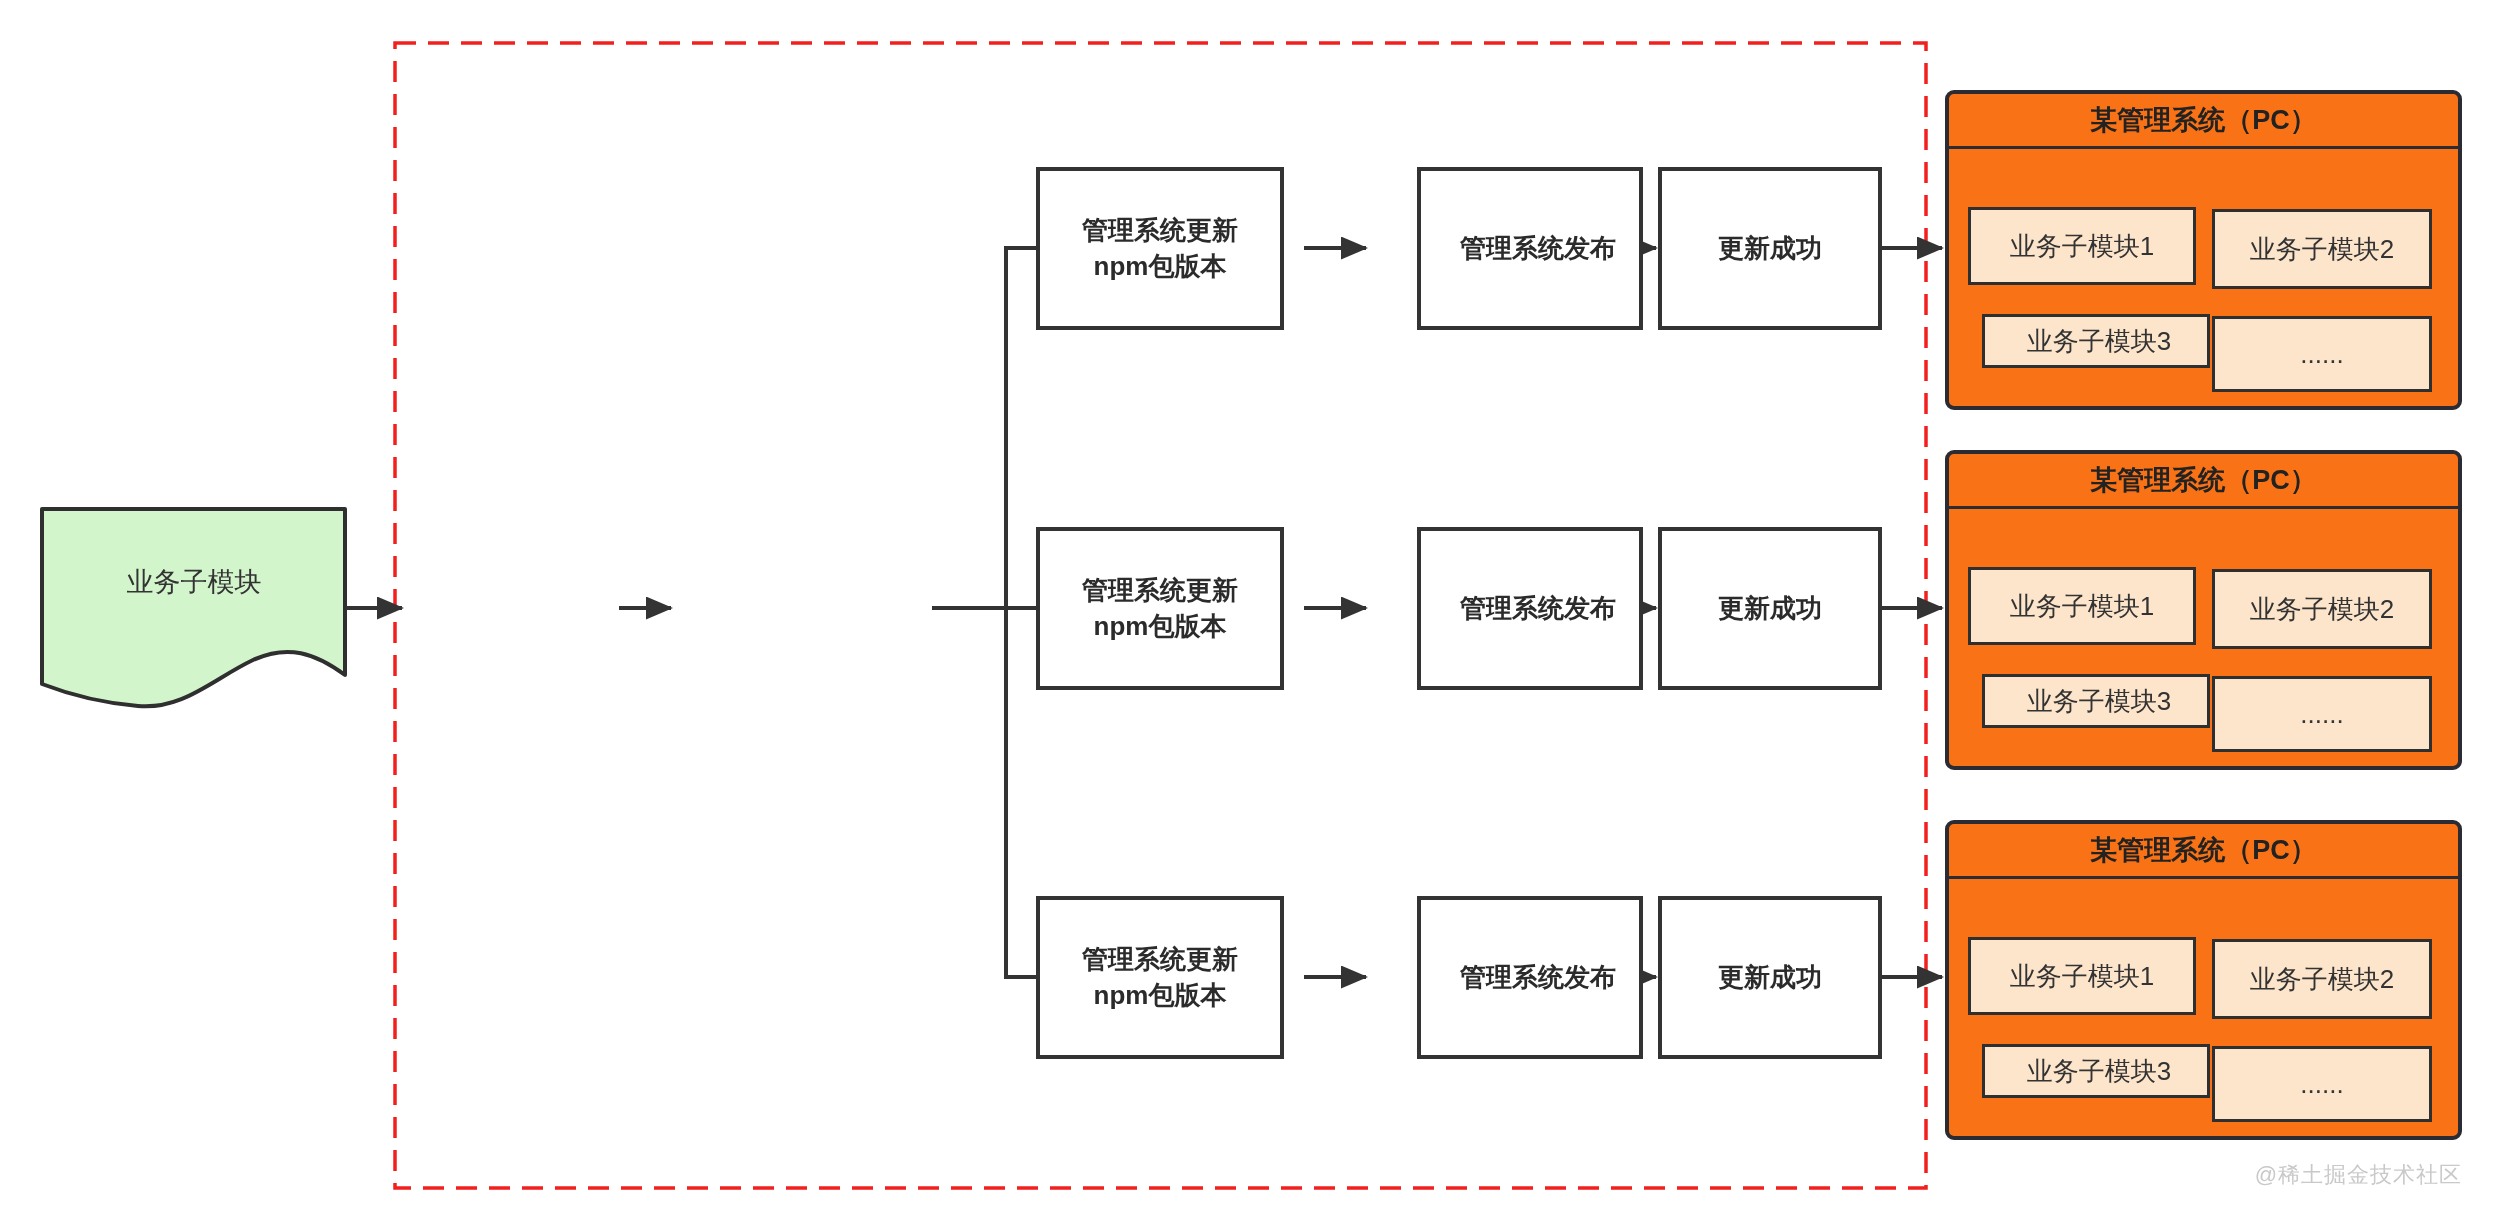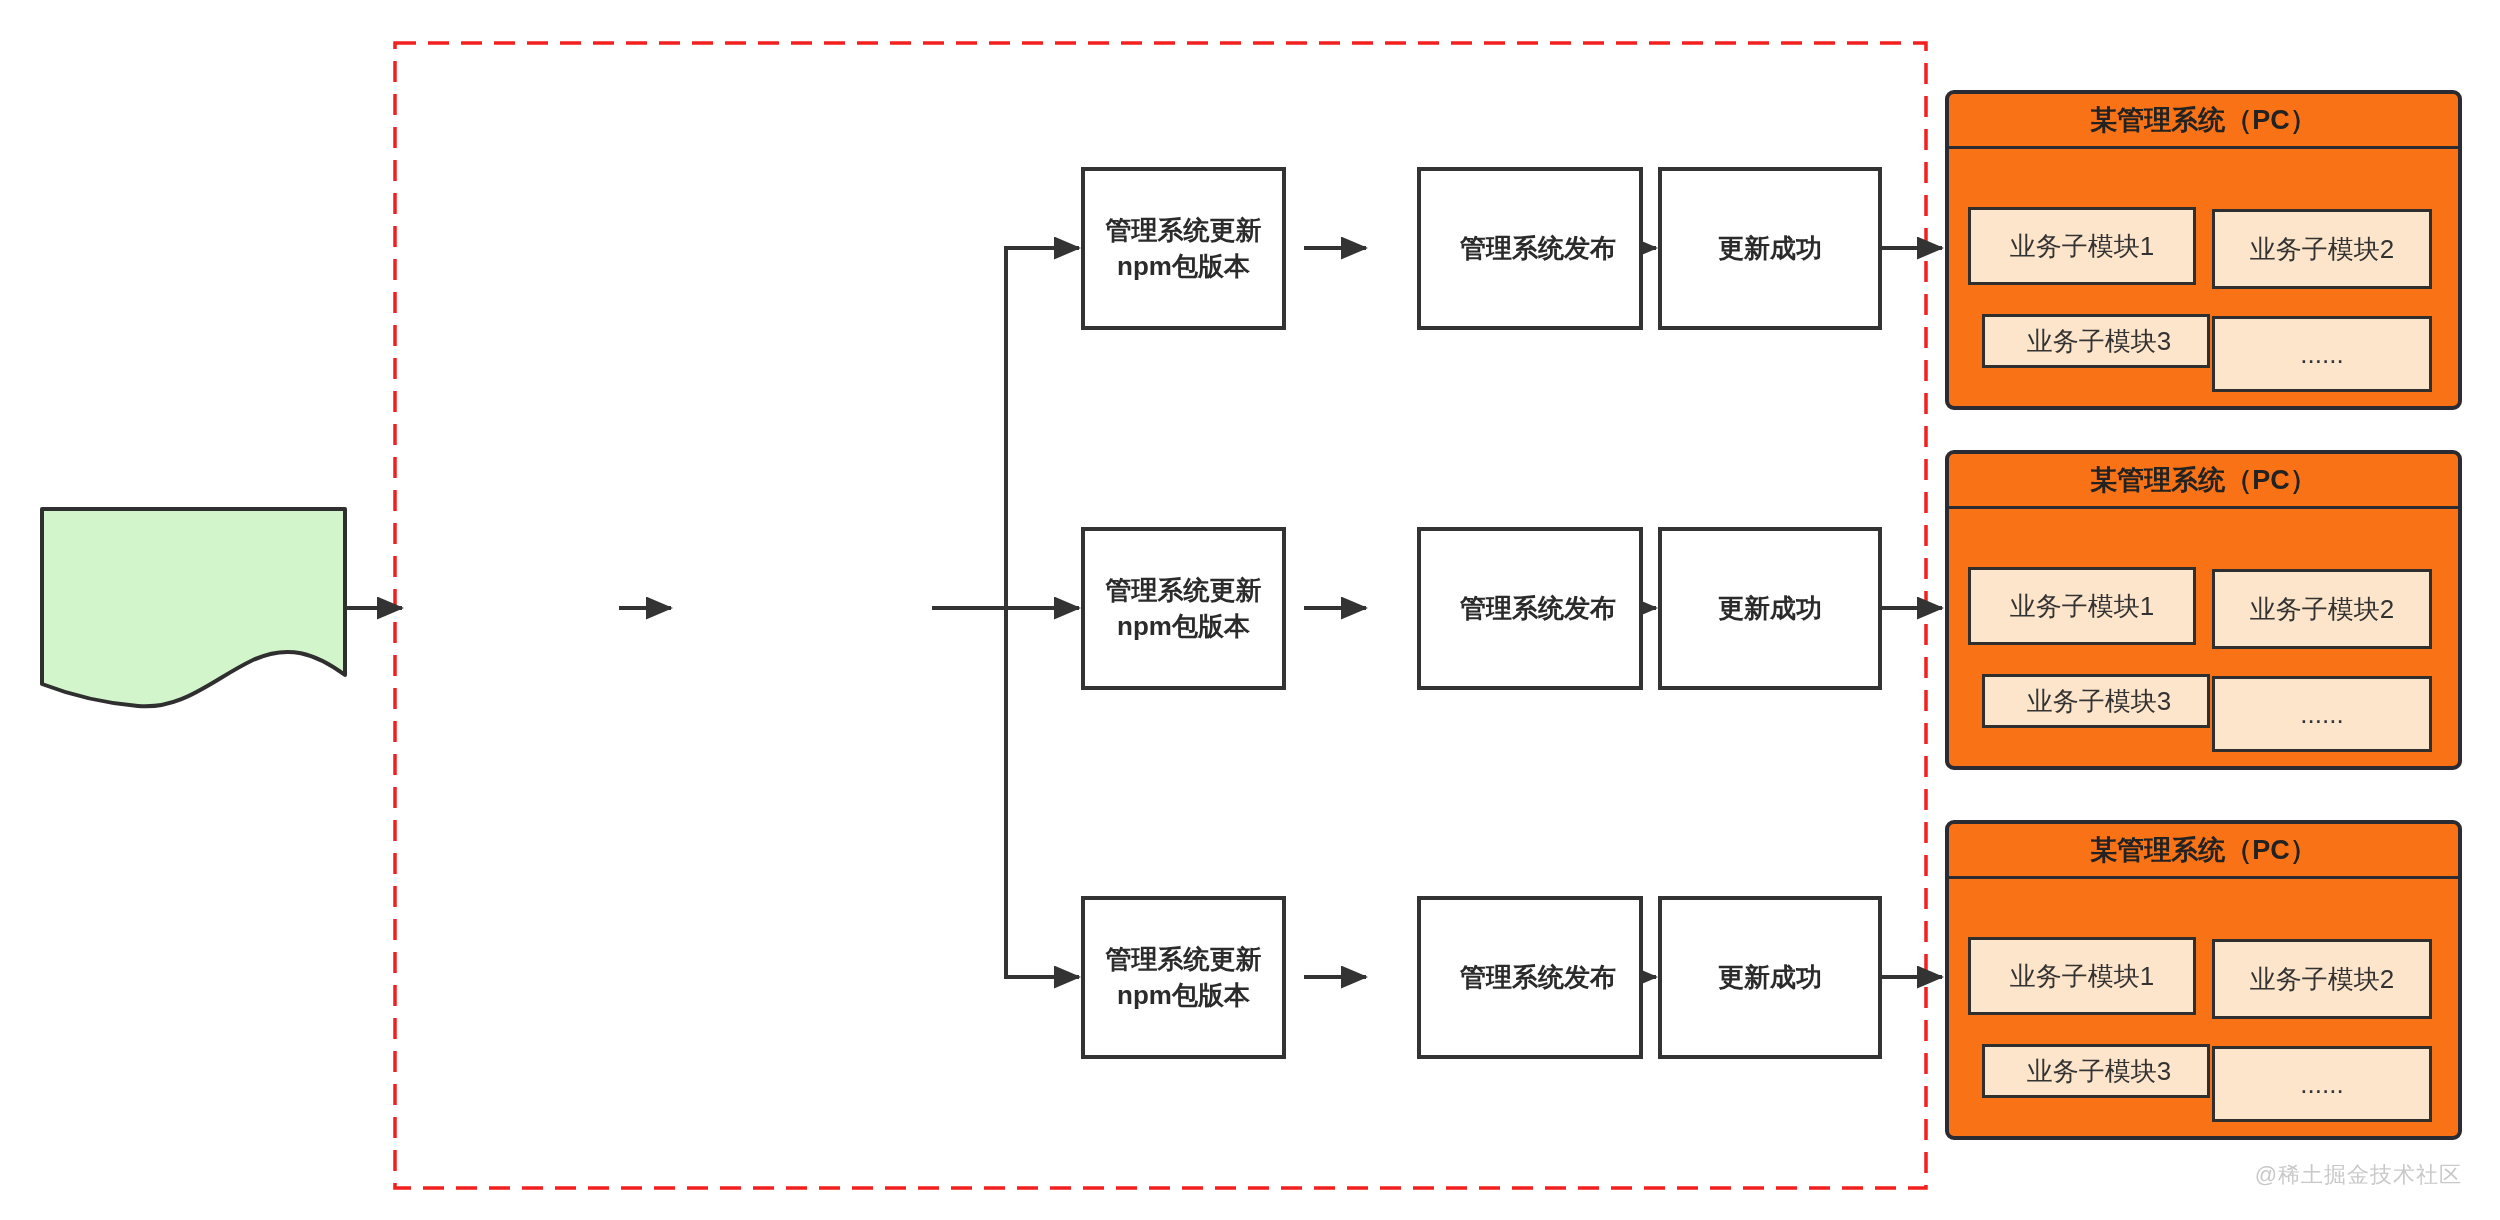--- a/index.html
+++ b/index.html
@@ -21,21 +21,21 @@
     display:flex;align-items:center;justify-content:center;
     text-align:center;
     font-weight:bold;
     font-size:26px;
     color:#2b2b2b;
     white-space:pre-line;
     line-height:1.35;
   }
   .node-a{left:411px;top:541px;width:208px;height:134px;}
   .node-b{left:673px;top:541px;width:259px;height:134px;}
-  .col-c{left:1081px;width:205px;height:163px;}
+  .col-c{left:1036px;width:248px;height:163px;}
   .col-d{left:1417px;width:226px;height:163px;padding-left:16px;}
   .col-e{left:1658px;width:224px;height:163px;}
   .row-0{top:167px;}
   .row-1{top:527px;}
   .row-2{top:896px;}
 
   
   .doc-label{
     position:absolute;left:40px;top:507px;width:308px;height:150px;
     display:flex;align-items:center;justify-content:center;
@@ -107,20 +107,21 @@
       <path d="M1304 977 H1366" marker-end="url(#arrow)"></path>
       <path d="M1594 248 H1656" marker-end="url(#arrow)"></path>
       <path d="M1594 608 H1656" marker-end="url(#arrow)"></path>
       <path d="M1594 977 H1656" marker-end="url(#arrow)"></path>
       <path d="M1882 248 H1942" marker-end="url(#arrow)"></path>
       <path d="M1882 608 H1942" marker-end="url(#arrow)"></path>
       <path d="M1882 977 H1942" marker-end="url(#arrow)"></path>
     </g>
   </svg>
 
+  <div class="doc-label">业务子模块</div>
 
 
   <div class="node col-c row-0">管理系统更新
 npm包版本</div>
   <div class="node col-d row-0">管理系统发布</div>
   <div class="node col-e row-0">更新成功</div>
 
   <div class="node col-c row-1">管理系统更新
 npm包版本</div>
   <div class="node col-d row-1">管理系统发布</div>

